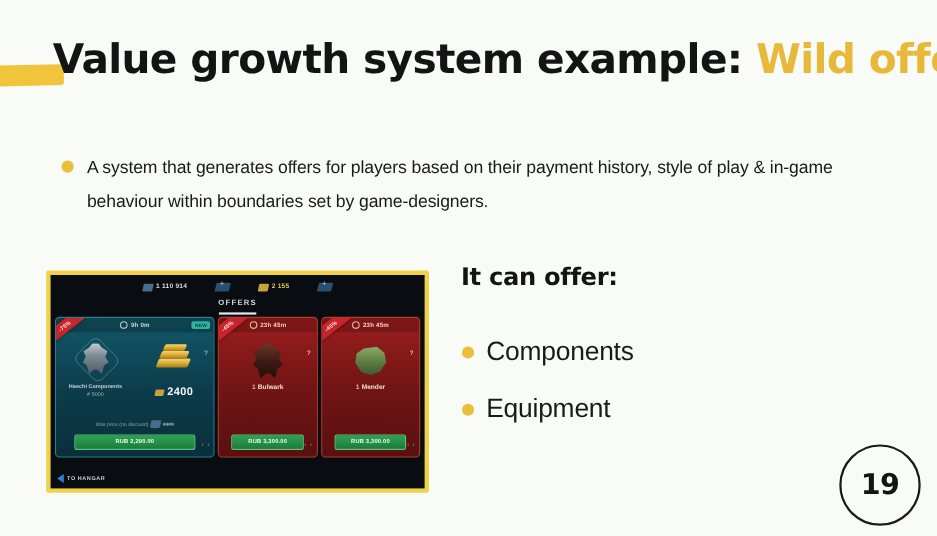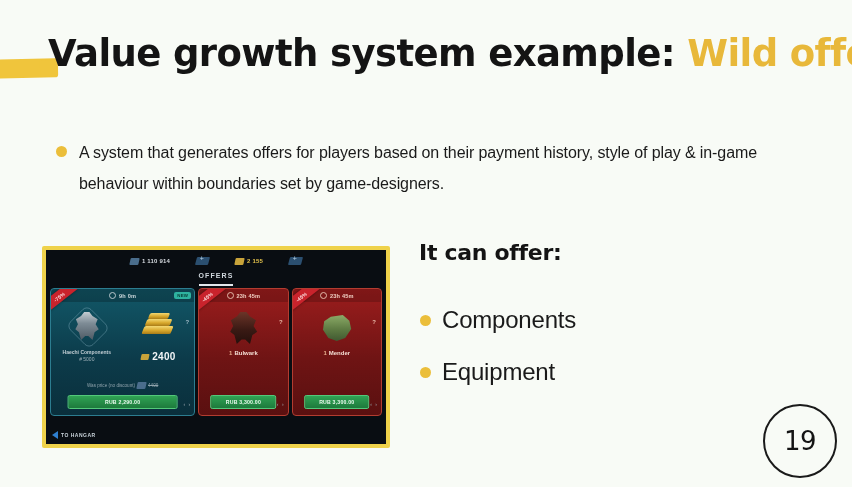--- a/index.html
+++ b/index.html
@@ -469,21 +469,21 @@
     width: 70px;
     height: 70px;
     border: 2px solid #1a1a1a;
     border-radius: 50%;
     display: flex;
     align-items: center;
     justify-content: center;
   }
   .page-num {
     font-size: 26px;
-    font-weight: normal;
+    font-weight: bold;
     color: #141414;
     font-family: "DejaVu Sans", sans-serif;
     letter-spacing: -0.5px;
   }
 </style>
 </head>
 <body>
 
 <div class="title-block">
   <div class="title-swoosh"></div>

